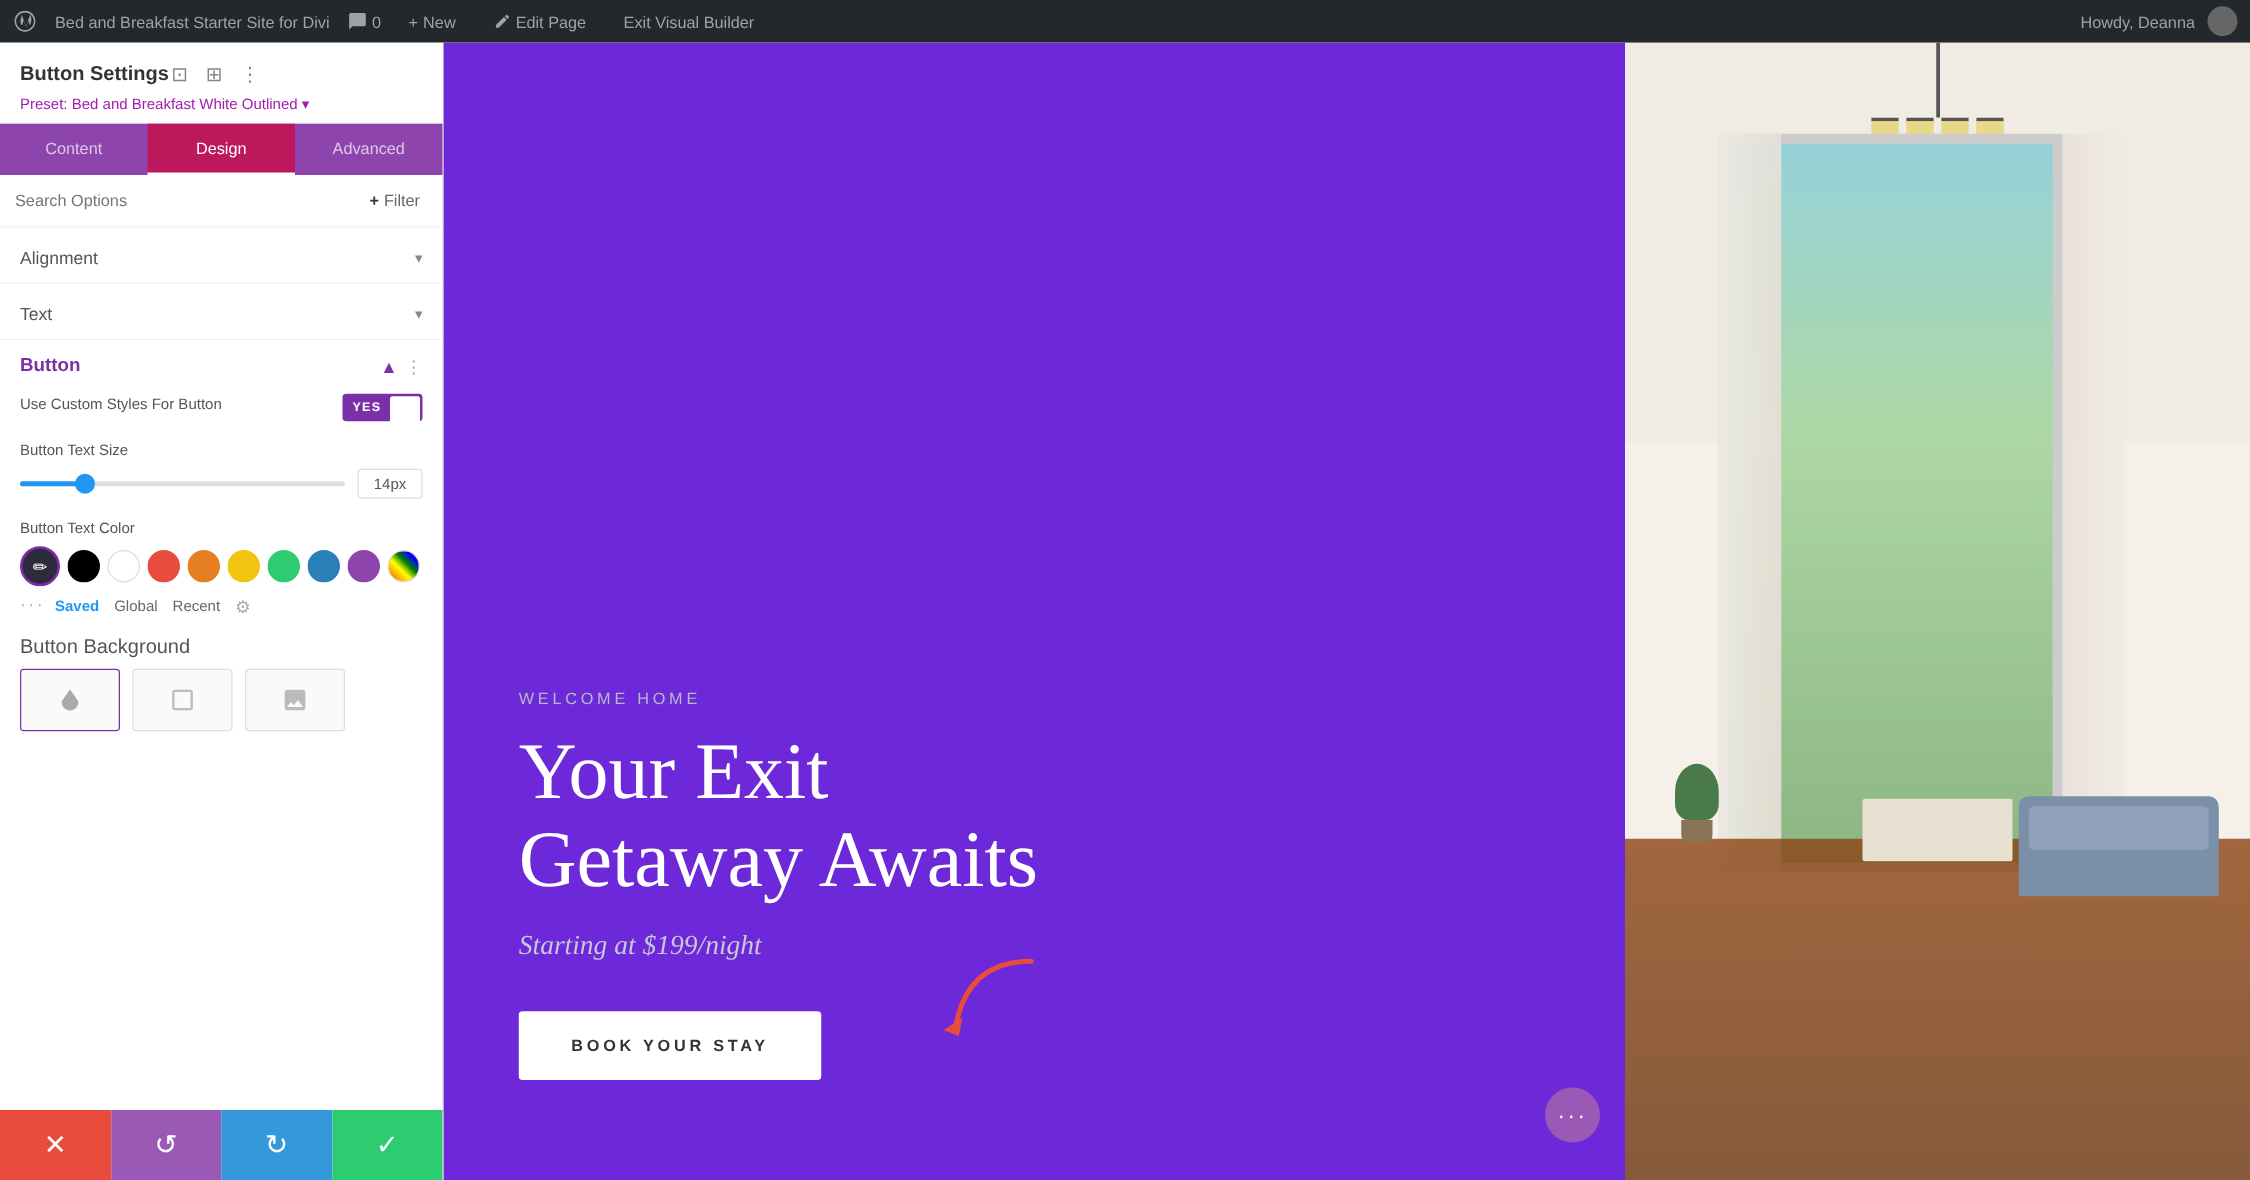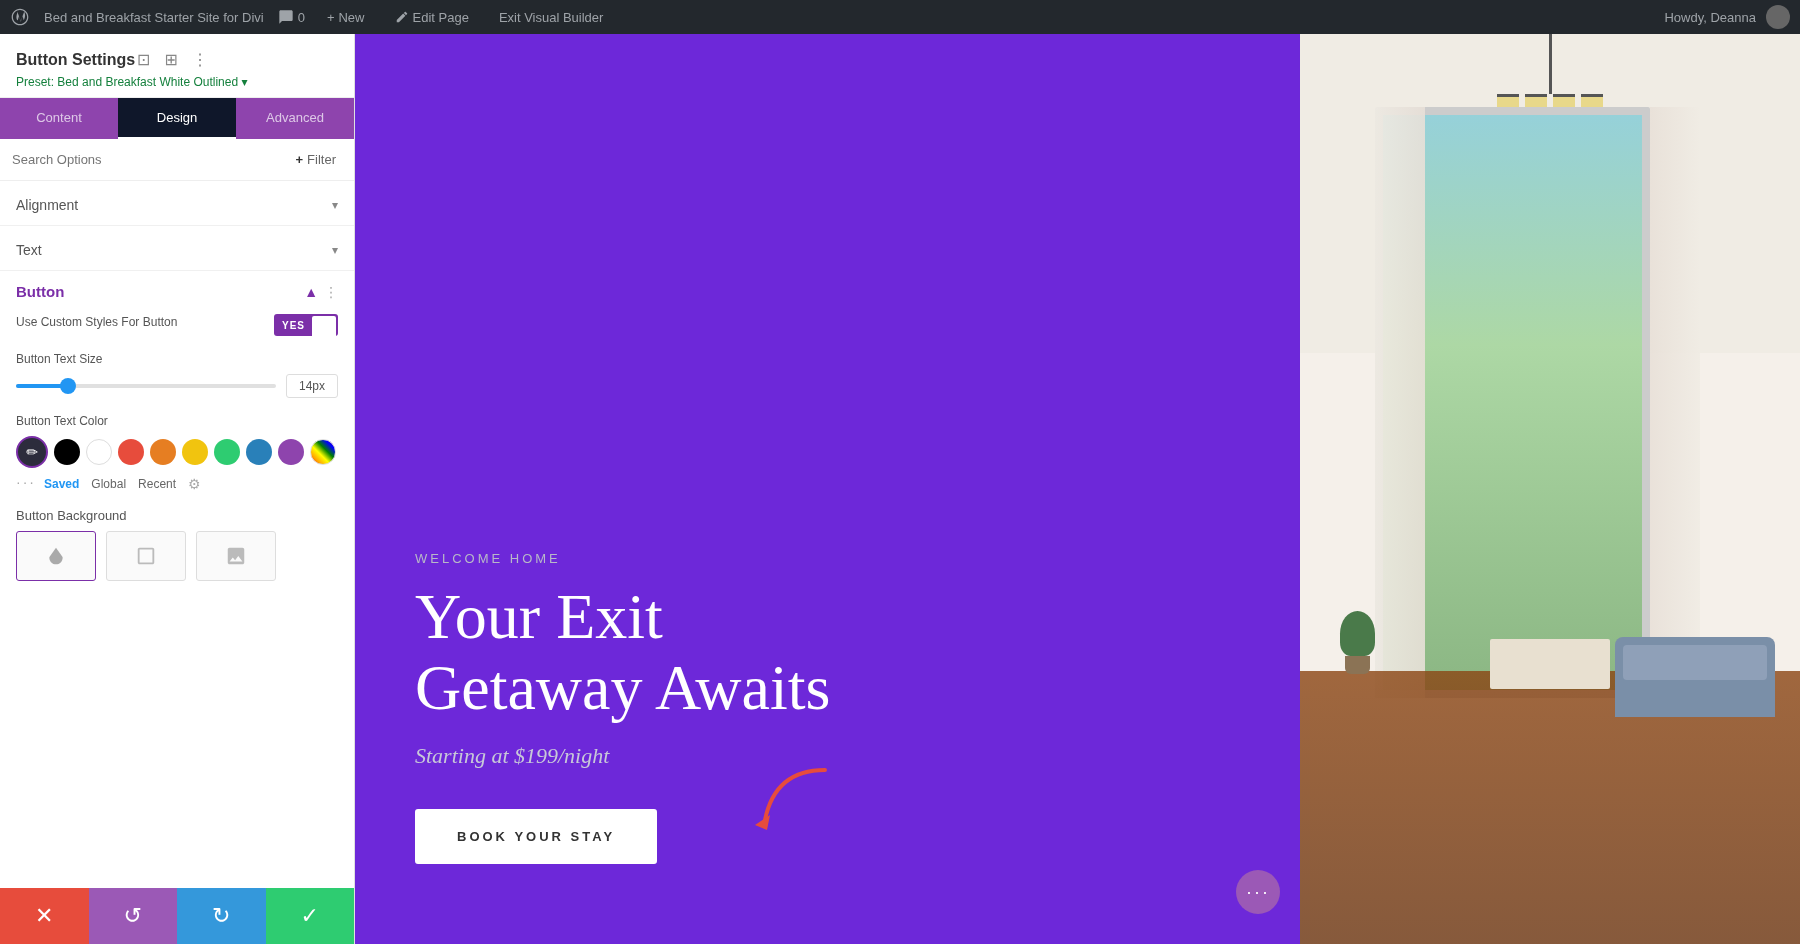--- a/index.html
+++ b/index.html
@@ -64,38 +64,38 @@
     .panel-icon-btn {
       color: #888;
       cursor: pointer;
       font-size: 16px;
       padding: 2px;
     }
     .panel-preset {
       font-size: 12px;
       color: #888;
     }
-    .panel-preset span { color: #15803d; }
+    .panel-preset span { color: #a21caf; }
 
     
     .panel-tabs {
       display: flex;
       background: #8e44ad;
     }
     .panel-tab {
       flex: 1;
       text-align: center;
       padding: 12px 8px;
       font-size: 13px;
       font-weight: 500;
       color: rgba(255,255,255,0.7);
       cursor: pointer;
     }
     .panel-tab.active {
-      background: #0f172a;
+      background: #be185d;
       color: #fff;
       border-bottom: 2px solid #fff;
     }
 
     
     .panel-search-row {
       display: flex;
       align-items: center;
       padding: 10px 12px;
       gap: 8px;
@@ -283,21 +283,21 @@
       gap: 12px;
       align-items: center;
       margin-top: 4px;
     }
     .color-tag { font-size: 12px; color: #666; cursor: pointer; }
     .color-tag.active { color: #2196F3; font-weight: 700; }
     .color-settings-btn { margin-left: auto; color: #aaa; font-size: 14px; cursor: pointer; }
     .more-dots { color: #aaa; font-size: 14px; cursor: pointer; letter-spacing: 2px; }
 
     
-    .bg-label { font-size: 13px; color: #555; margin-bottom: 8px; }
+    .bg-label { font-size: 16px; color: #555; margin-bottom: 8px; }
     .bg-btn-row { display: flex; gap: 10px; }
     .bg-btn {
       width: 80px;
       height: 50px;
       border: 1px solid #ddd;
       border-radius: 3px;
       display: flex;
       align-items: center;
       justify-content: center;
       cursor: pointer;

